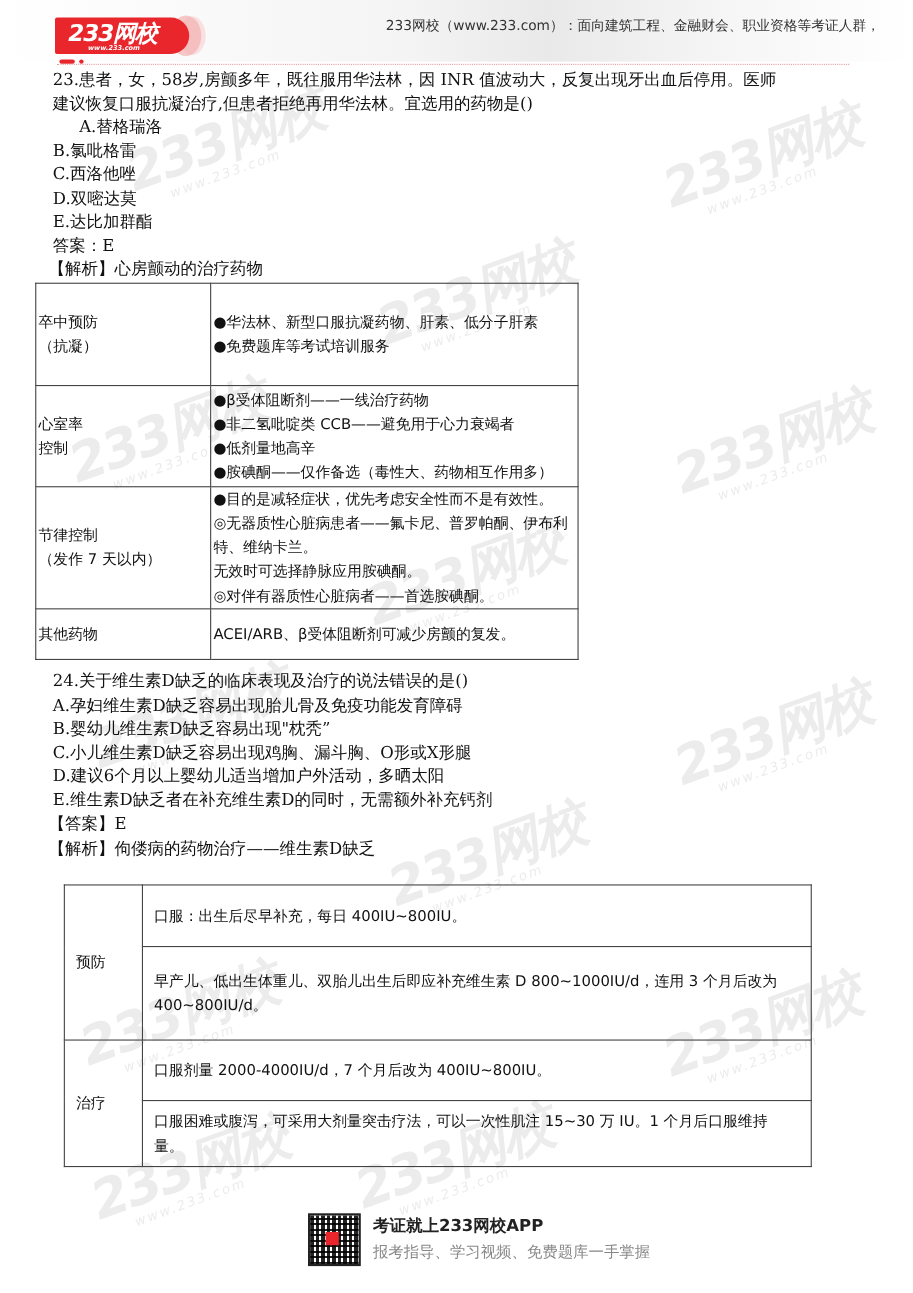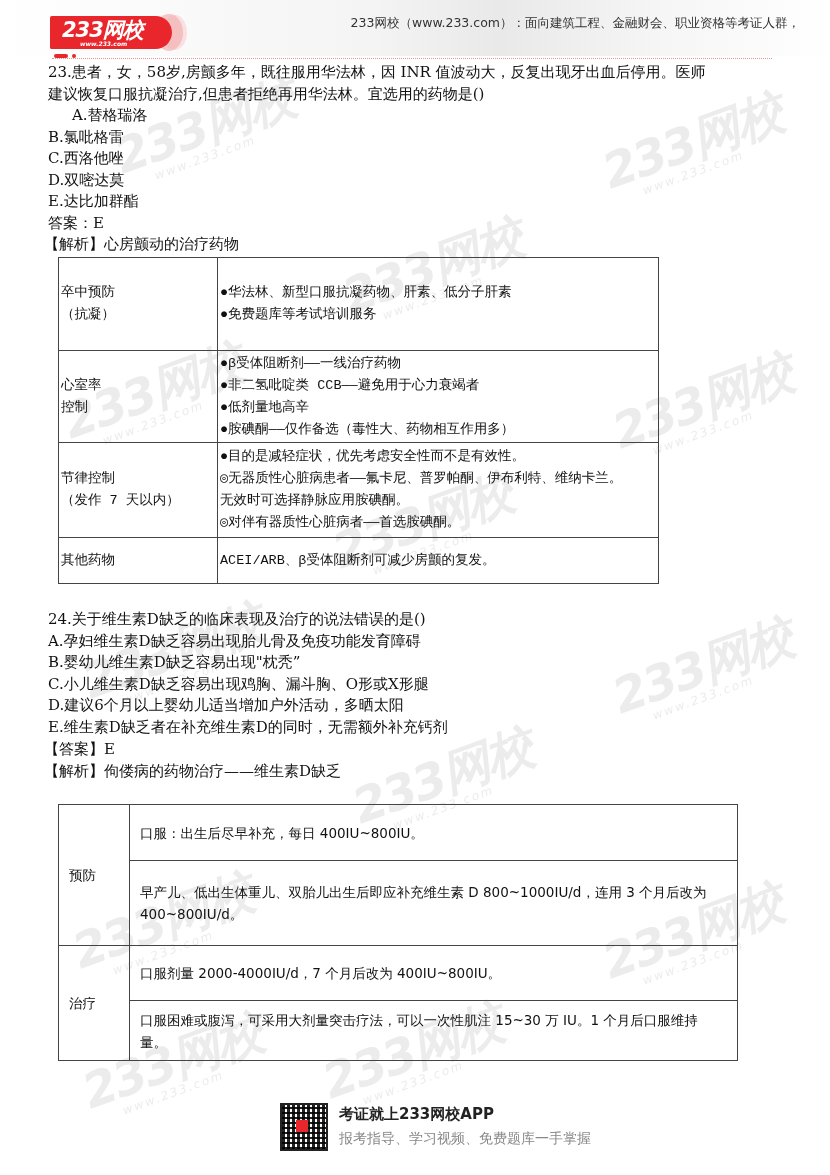--- a/index.html
+++ b/index.html
@@ -24,21 +24,21 @@
   .hdr-line { position:absolute; left:52px; top:58px; width:720px; border-top:1px dotted #e29a9a; }
 
   .txt { position:absolute; left:48px; font-size:15px; line-height:21.5px; white-space:nowrap; }
   .wm { position:absolute; color:#ececec; font-family:"DejaVu Sans",sans-serif; font-weight:bold; font-style:italic;
         transform:rotate(-20deg); pointer-events:none; z-index:0; }
   .wm .b { font-size:48px; letter-spacing:-2px; display:block; }
   .wm .s { font-size:12px; font-weight:normal; display:block; margin-left:30px; margin-top:-10px; letter-spacing:2px; }
 
   table { border-collapse:collapse; position:absolute; z-index:1; font-family:"DejaVu Sans",sans-serif; }
   td { border:1.5px solid #444; vertical-align:middle; font-size:13.5px; line-height:22px; padding:0 2px; }
-  #t1 { left:58px; top:257px; width:601px;font-family:Liberation Mono, monospace; }
+  #t1 { left:32px; top:257px; width:494px; }
   #t1 td.k { width:154px; }
   #t2 { left:58px; top:804px; width:680px; }
   #t2 td.k { width:58px; padding-left:10px; }
   #t2 td.v { padding-left:10px; }
   .bl { display:block; }
 
   .footer-qr { position:absolute; left:280px; top:1103px; width:44px; height:44px;
        background:
         repeating-linear-gradient(90deg,#222 0 3px,#fff 3px 5px),
         repeating-linear-gradient(0deg,#222 0 2px,#fff 2px 5px);

